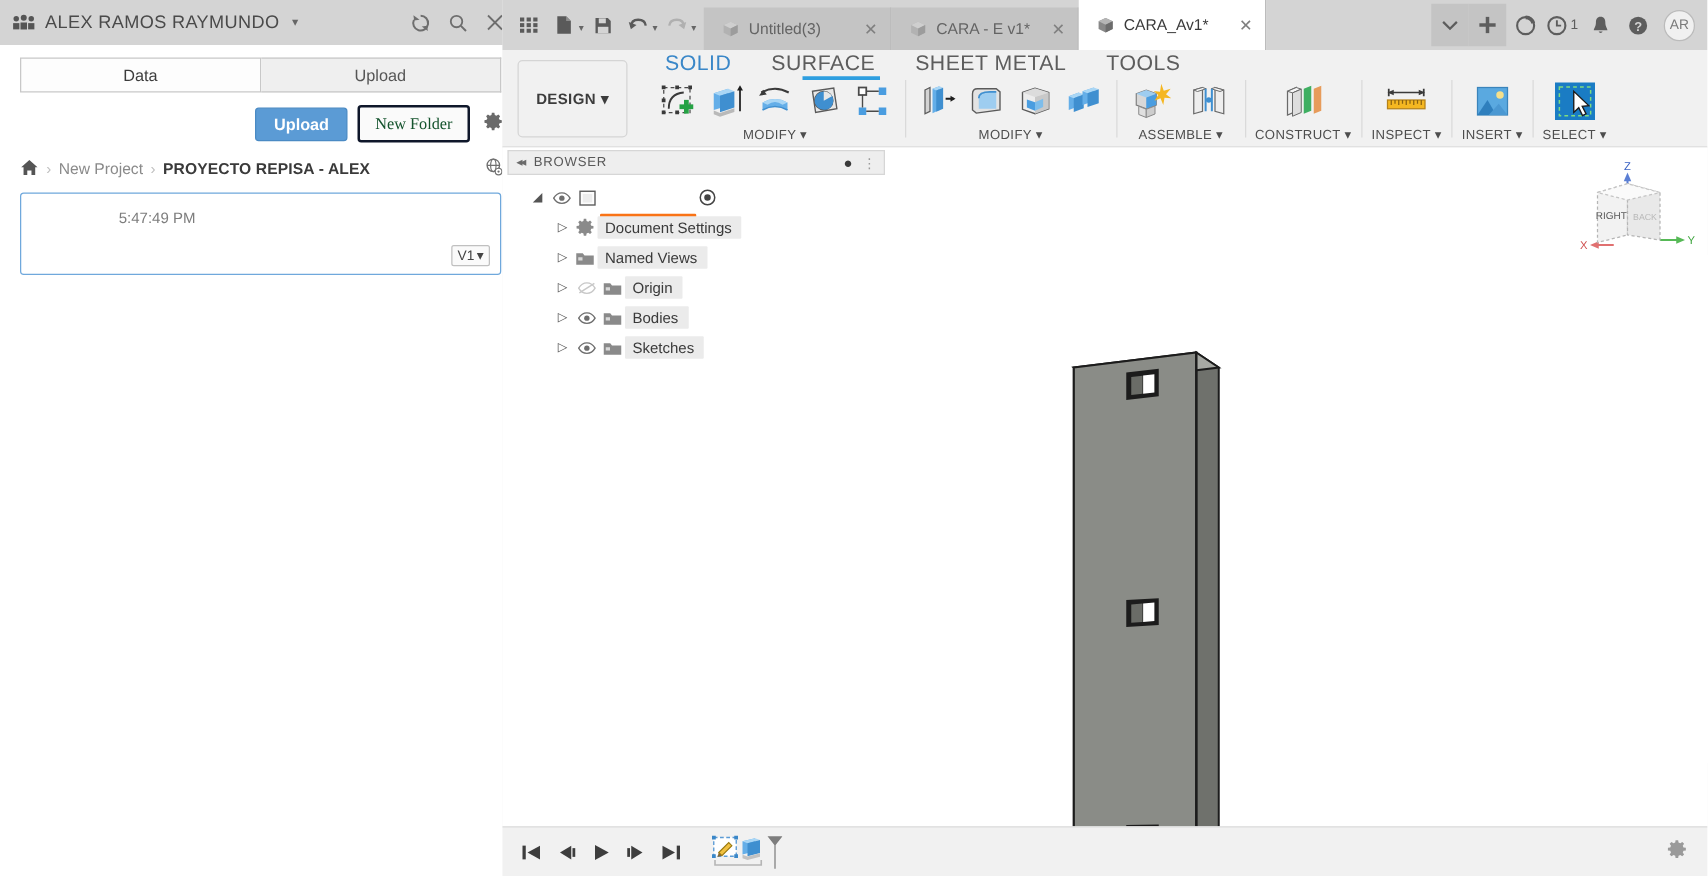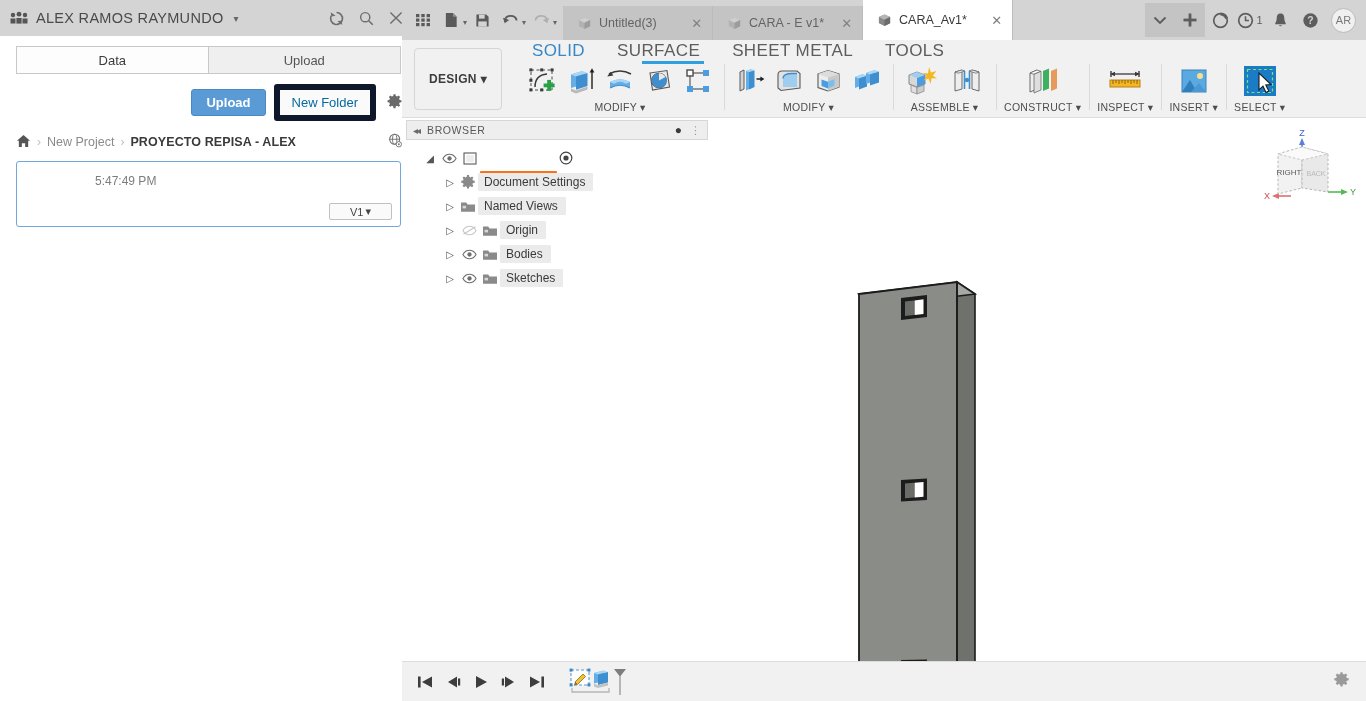--- a/index.html
+++ b/index.html
@@ -39,22 +39,22 @@
 
   .actions-row {
     display: flex; align-items: center; justify-content: flex-end;
     gap: 8px; padding: 10px 14px 0 16px;
   }
   .btn-primary {
     background: #5b9bd5; color: #fff; border: 1px solid #4a8ac4;
     font-size: 13px; font-weight: bold; padding: 5px 14px; border-radius: 3px;
   }
   .btn-default {
-    background: #fafafa; color: #0369a1; border: 6px solid #0f172a;
-    font-size: 13px; padding: 5px 12px; border-radius: 3px;
+    background: #fafafa; color: #14532d; border: 2px solid #0f172a;
+    font-size: 13px; padding: 5px 12px; border-radius: 3px; font-family: Liberation Serif, serif;
   }
   .gear-sm { color: #6a6a6a; font-size: 17px; line-height: 1; padding-left: 2px; }
 
   .breadcrumb {
     display: flex; align-items: center; gap: 6px; padding: 12px 14px 0 16px;
     font-size: 12.5px;
   }
   .bc-home { color: #555; font-size: 15px; line-height: 1; }
   .bc-sep { color: #c0c0c0; font-size: 12px; }
   .bc-link { color: #8a8a8a; }
@@ -65,21 +65,21 @@
   .file-card {
     margin: 10px 16px 0 16px; height: 66px; border: 1px solid #6fa8dc;
     border-radius: 3px; background: #fff; position: relative; padding: 8px 10px;
   }
   .fc-title-row { display: flex; align-items: center; gap: 8px; padding-left: 68px; }
   .fc-cube { width: 16px; height: 16px; flex: 0 0 auto; }
   .fc-name { font-size: 14.5px; color: #3a3a3a; }
   .fc-time { font-size: 12px; color: #7d7d7d; padding-left: 68px; margin-top: 4px; }
   .fc-ver {
     position: absolute; right: 8px; bottom: 6px; border: 1px solid #c0c0c0;
-    font-size: 11px; color: #444; padding: 1px 20px; background: #fafafa;
+    font-size: 11px; color: #444; padding: 1px 4px; background: #fafafa;
     display: flex; align-items: center; gap: 2px; border-radius: 2px;
   }
 
   
   #fusion { position: absolute; left: 402px; top: 0; width: 964px; height: 701px;
             background: #f1f1f1; }
 
   
   #appbar { position: relative; height: 40px; background: #d4d4d4;
             display: flex; align-items: flex-end; }

